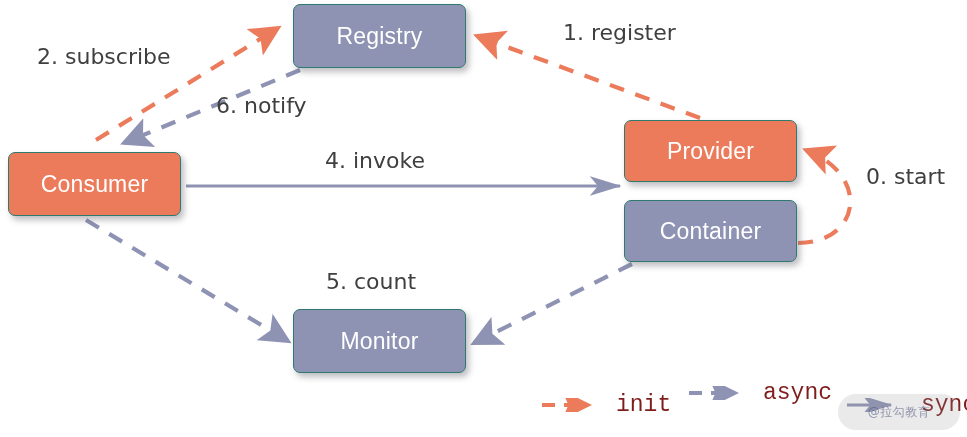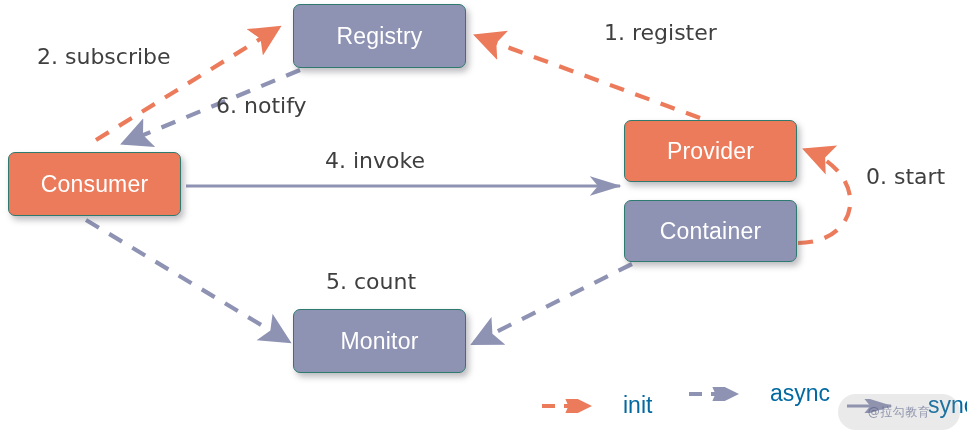--- a/index.html
+++ b/index.html
@@ -36,24 +36,24 @@
     white-space:nowrap;
     z-index:4;
   }
 
   .legend{
     position:absolute;
     display:flex;align-items:center;
     z-index:4;
   }
   .legend-text{
-    color:#0369a1;
-    font-family:Liberation Sans, sans-serif;
+    color:#7f1d1d;
+    font-family:Liberation Mono, monospace;
     font-size:23px;
-    margin-left:23px;
+    margin-left:16px;
     white-space:nowrap;
   }
   .legend-swatch{width:60px;height:14px;display:block;}
 
   .watermark{
     position:absolute;
     left:838px;top:394px;
     width:122px;height:36px;
     background:rgba(150,150,155,.20);
     border-radius:18px;
@@ -115,21 +115,21 @@
   <div class="node purple" style="left:624px;top:200px;width:173px;height:62px;">
     <span>Container</span>
   </div>
 
   <div class="node purple" style="left:293px;top:309px;width:173px;height:64px;">
     <span>Monitor</span>
   </div>
 
   <div class="edge-label" style="left:866px;top:164px;">0. start</div>
 
-  <div class="edge-label" style="left:604px;top:20px;">1. register</div>
+  <div class="edge-label" style="left:563px;top:20px;">1. register</div>
 
   <div class="edge-label" style="left:37px;top:44px;text-align:center;">2. subscribe</div>
 
   <div class="edge-label" style="left:216px;top:93px;">6. notify</div>
 
   <div class="edge-label" style="left:325px;top:148px;">4. invoke</div>
 
   <div class="edge-label" style="left:326px;top:269px;">5. count</div>
 
   <div class="legend" style="left:540px;top:392px;">

